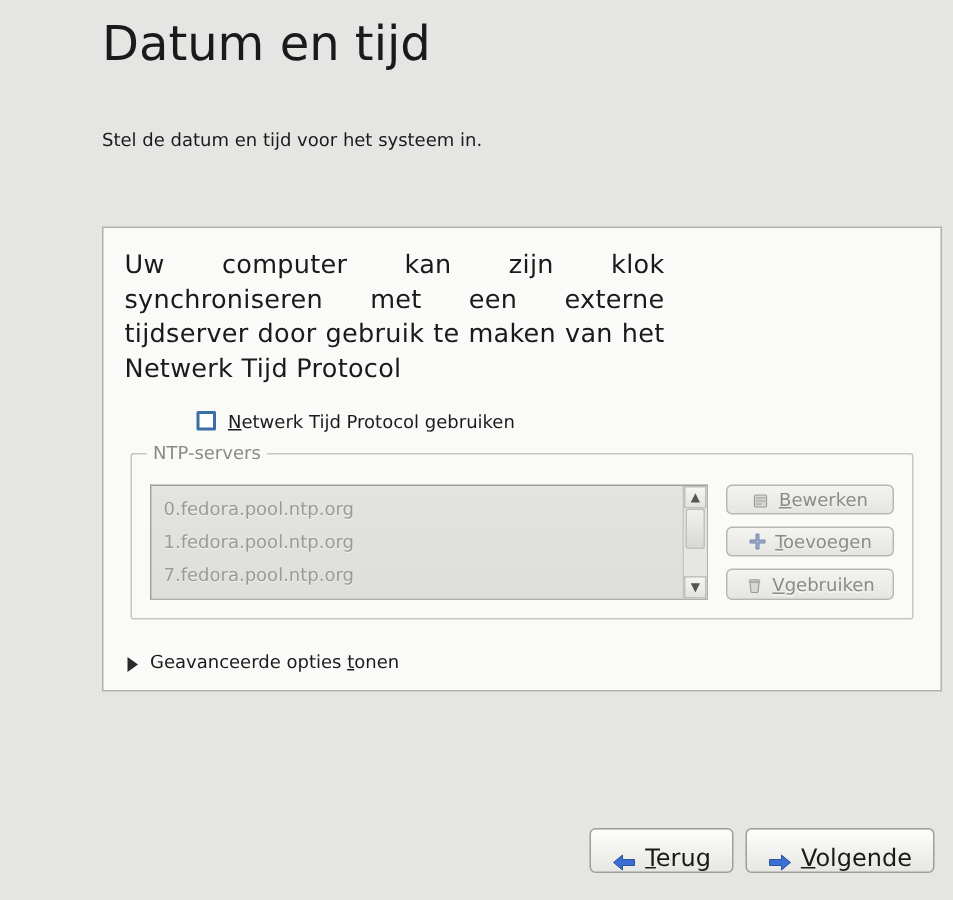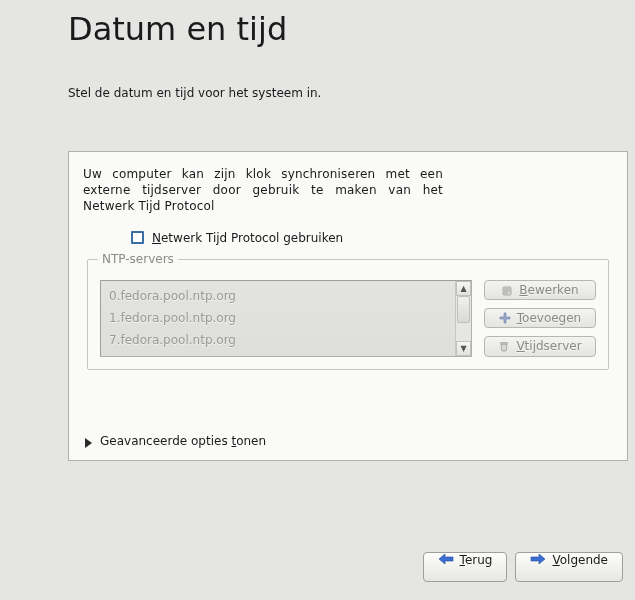--- a/index.html
+++ b/index.html
@@ -66,21 +66,21 @@
     left: 68px;
     top: 151px;
     width: 560px;
     height: 310px;
     background: #fafaf8;
     border: 1px solid #b0b0ad;
     border-top-left-radius: 0;
     padding: 14px 14px 10px 14px;
   }
   .desc {
-    font-size: 12px;
+    font-size: 17px;
     line-height: 1.35;
     letter-spacing: 0.2px;
     margin-bottom: 16px;
     max-width: 360px;
     text-align: justify;
   }
   .checkrow {
     display: flex;
     align-items: center;
     gap: 8px;
@@ -212,23 +212,23 @@
     display: flex;
     gap: 8px;
   }
   .navbtn {
     height: 30px;
     padding: 0 14px;
     border: 1px solid #9e9e9b;
     border-radius: 4px;
     background: linear-gradient(#fdfdfb, #e6e6e3);
     display: flex;
-    align-items: flex-start;
+    align-items: flex-end;
     gap: 6px;
-    font-size: 12px;
+    font-size: 16px;
     color: #1a1a1a;
     cursor: pointer;
   }
   .navbtn .ul { text-decoration: underline; }
 </style>
 </head>
 <body>
 
 <div class="page">
   <div class="title">Datum en tijd</div>
@@ -280,21 +280,21 @@
             </span>
             <span><span class="ul">T</span><span>oevoegen</span></span>
           </div>
           <div class="gbtn">
             <span class="icon">
               <svg width="12" height="12" viewBox="0 0 12 12">
                   <path d="M3 4h6l-.6 6.2a1 1 0 0 1-1 .8H4.6a1 1 0 0 1-1-.8L3 4z" fill="#d8d8d5" stroke="#9a9a97" stroke-width="0.8"></path>
                   <rect x="2.5" y="2.5" width="7" height="1.5" rx="0.5" fill="#c8c8c5" stroke="#9a9a97" stroke-width="0.6"></rect>
                 </svg>
             </span>
-            <span><span class="ul">V</span><span>tijdserver</span></span>
+            <span><span class="ul">V</span><span>gebruiken</span></span>
           </div>
         </div>
       </div>
     </div>
 
     <div class="advrow">
       <span class="tri"></span>
       <span><span>Geavanceerde opties </span><span class="ul">t</span><span>onen</span></span>
     </div>
   </div>

